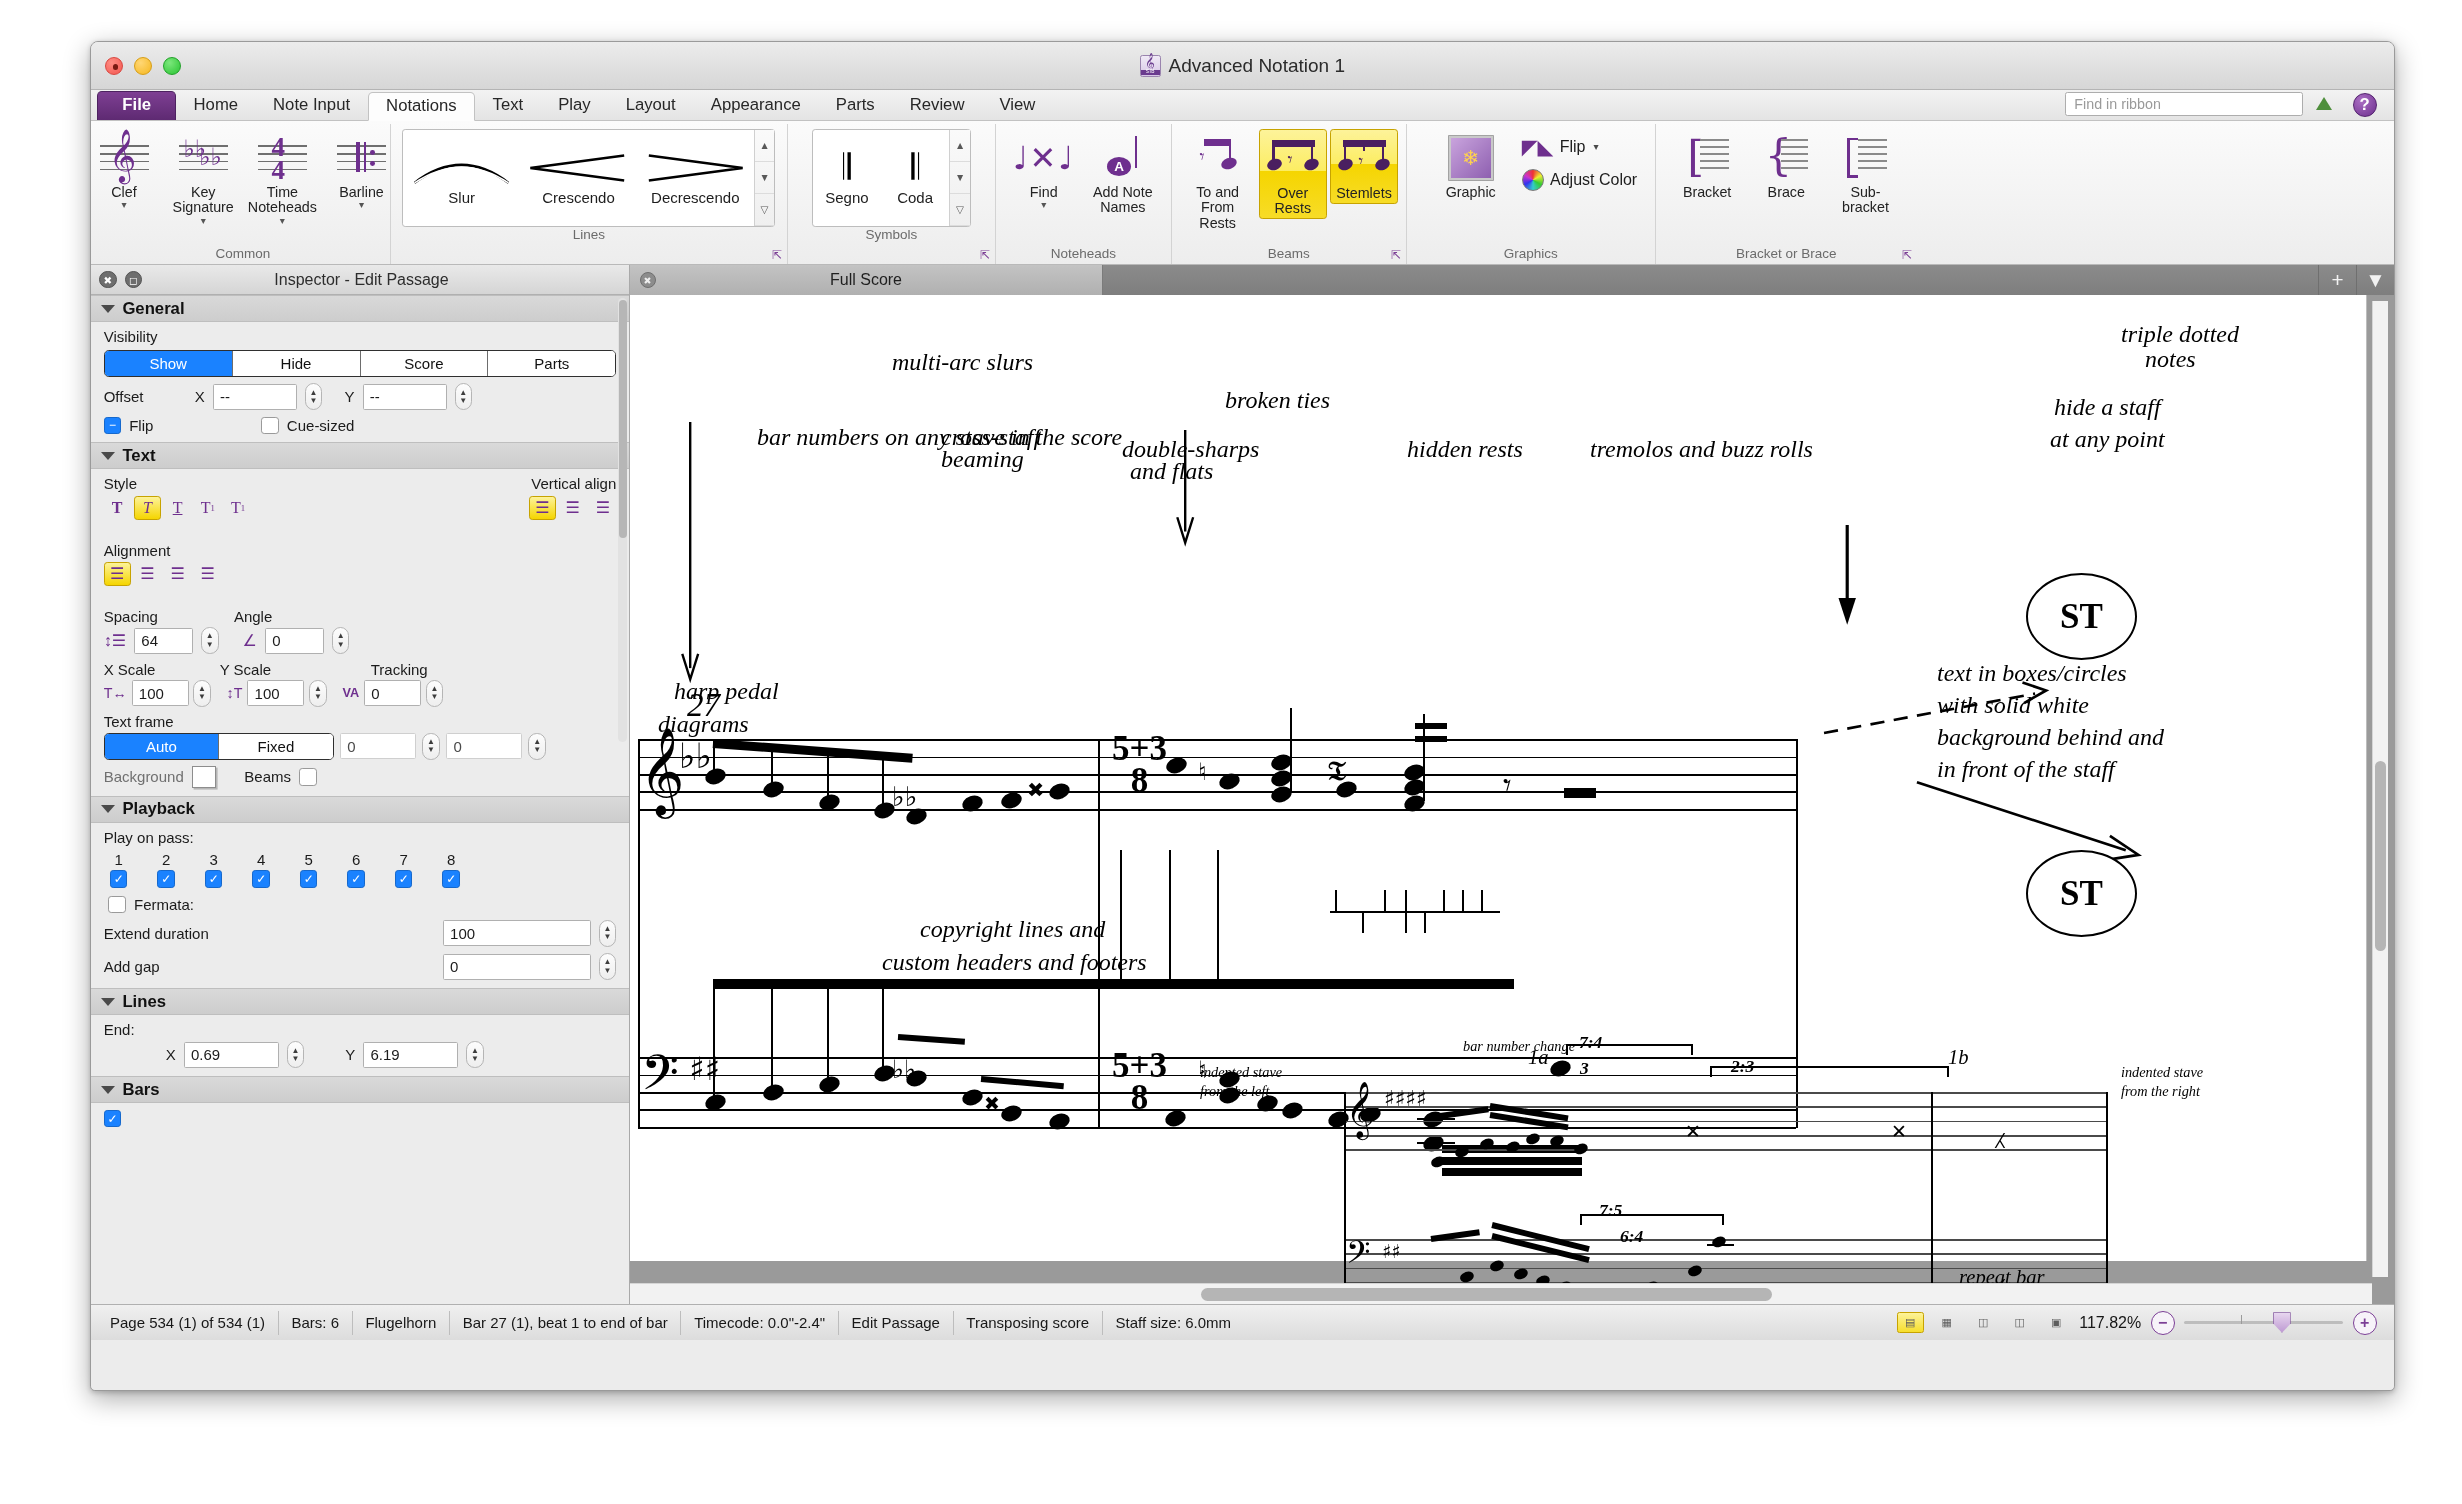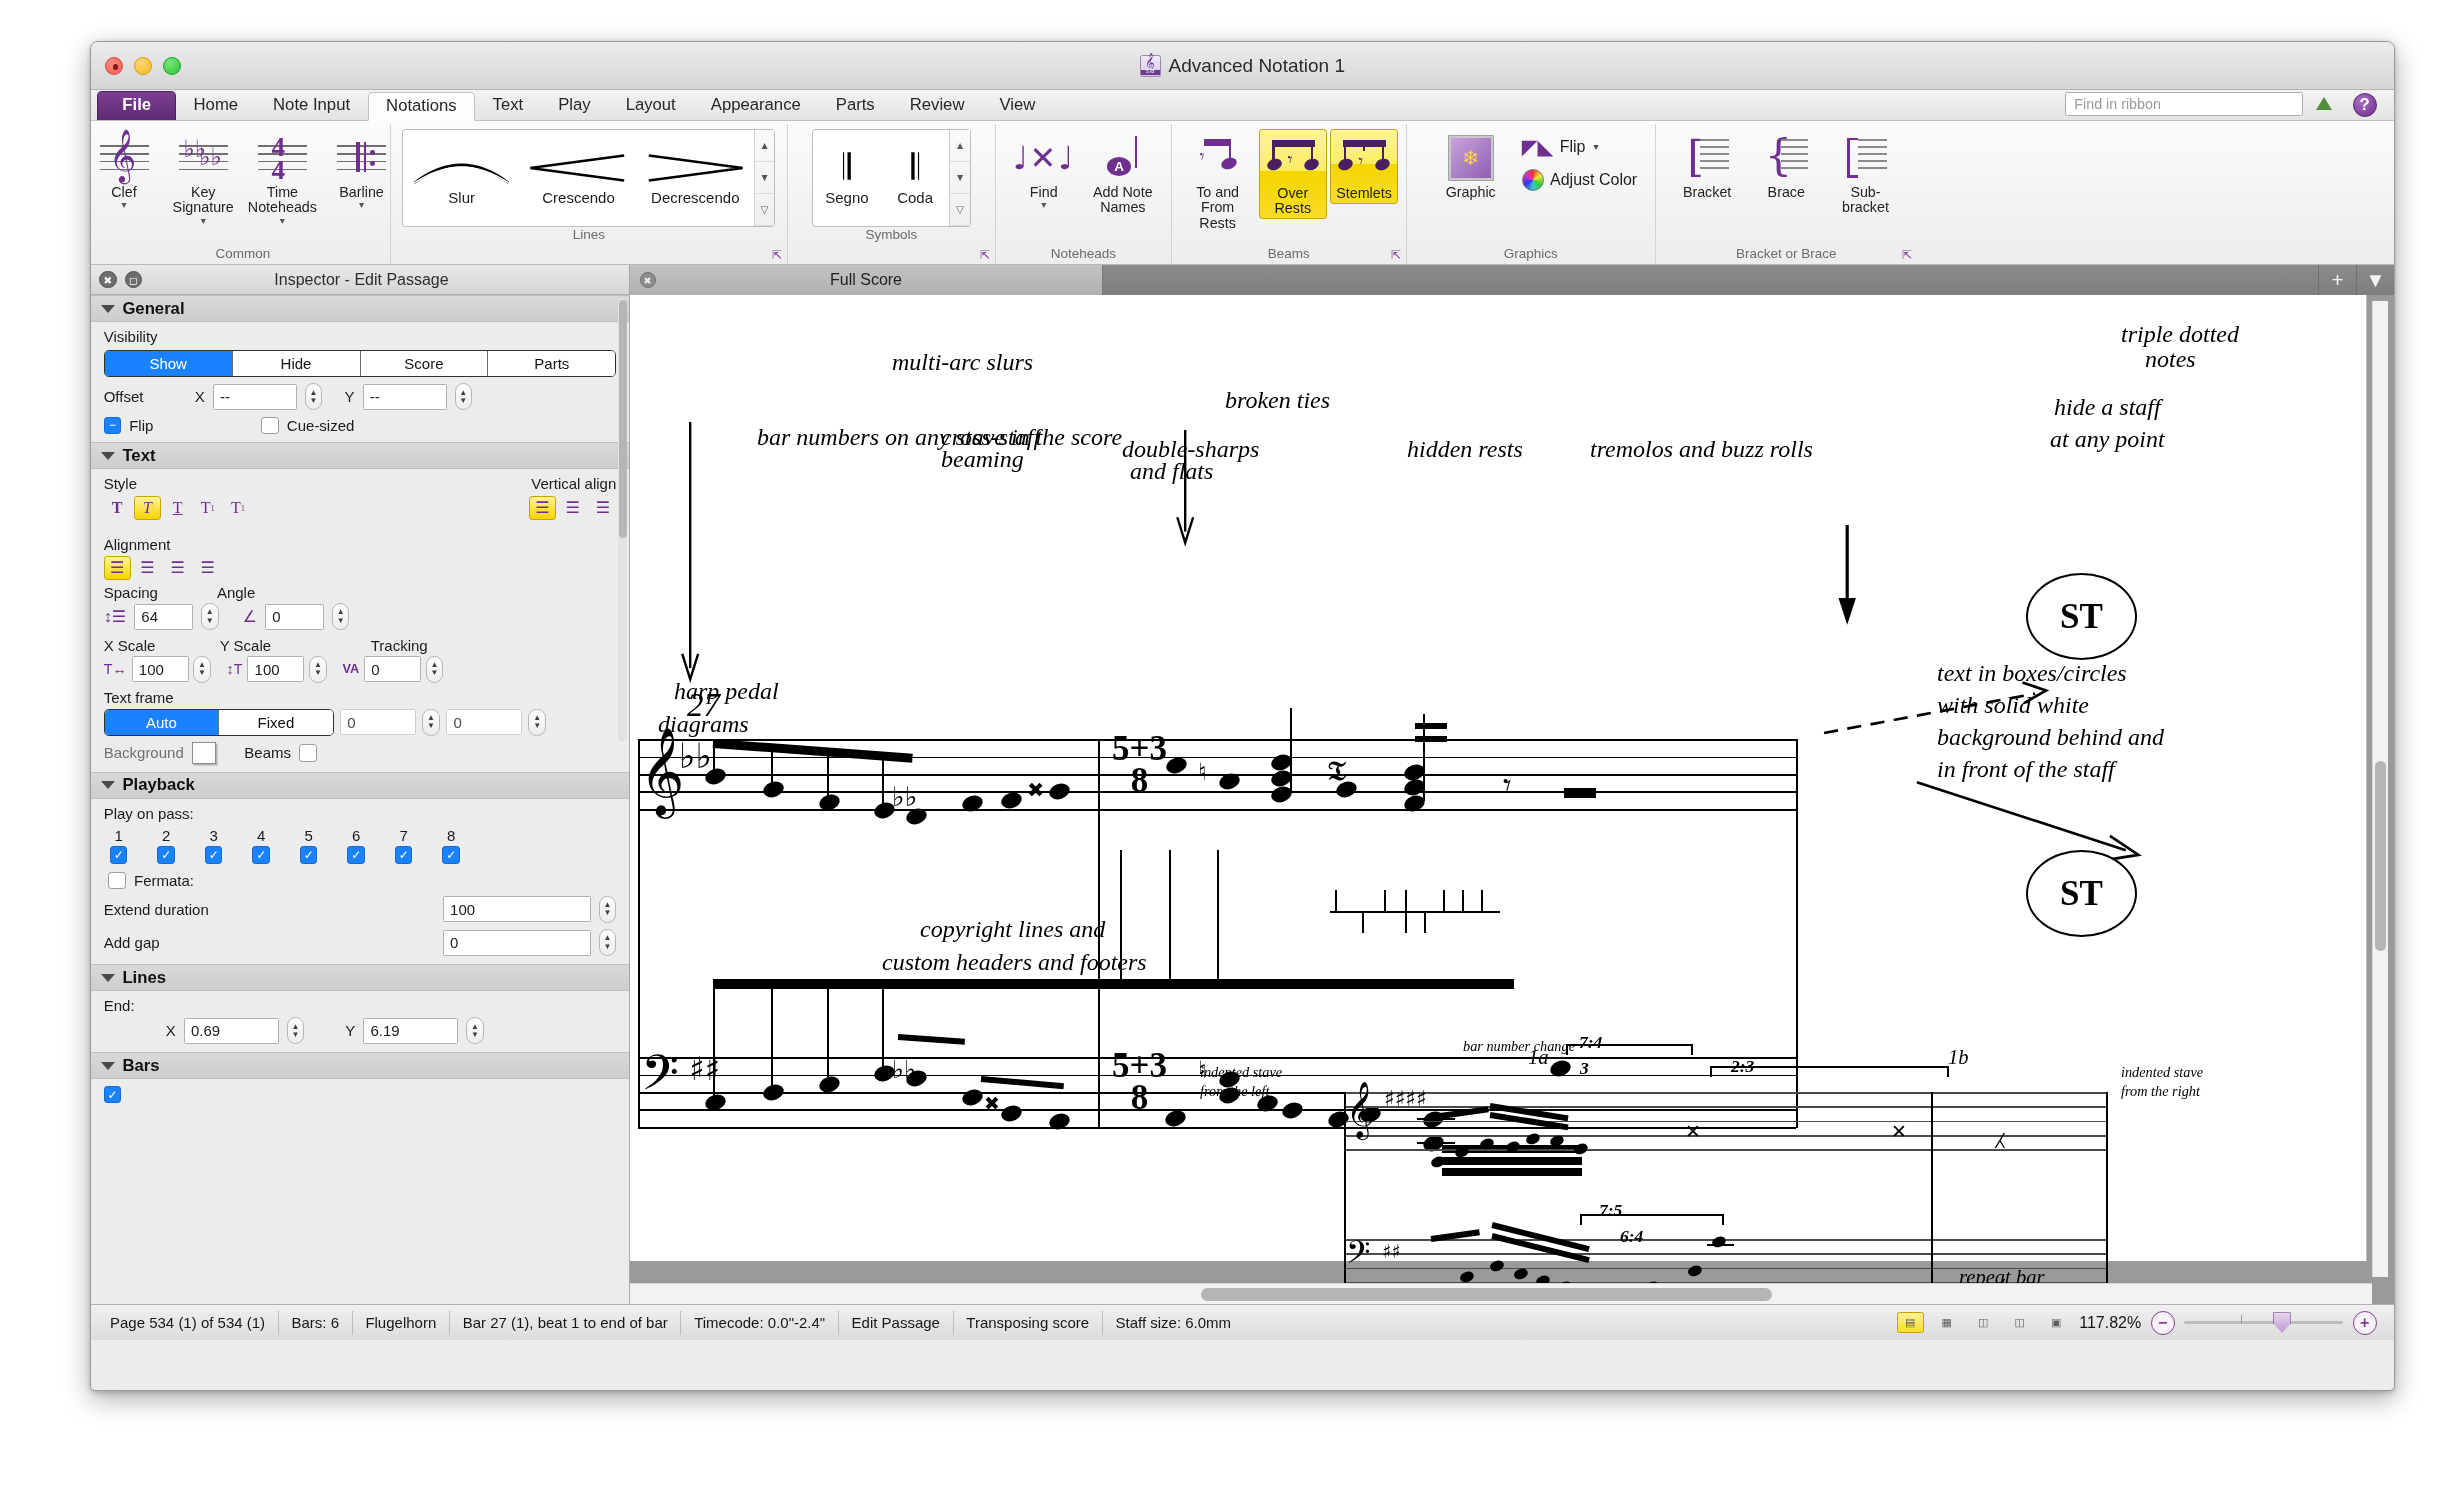--- a/index.html
+++ b/index.html
@@ -704,28 +704,28 @@
               <div class="iconbtn" style="text-decoration:underline;font-family:'Liberation Serif',serif">T</div>
               <div class="iconbtn" style="font-family:'Liberation Serif',serif">T<sub style="font-size:8.7px">1</sub></div>
               <div class="iconbtn" style="font-family:'Liberation Serif',serif">T<sup style="font-size:8.7px">1</sup></div>
             </div>
             <div style="display:flex;gap:3.2px">
               <div class="iconbtn on">☰</div>
               <div class="iconbtn">☰</div>
               <div class="iconbtn">☰</div>
             </div>
           </div>
-          <div class="lbl" style="margin-top:16px">Alignment</div>
+          <div class="lbl" style="margin-top:22px">Alignment</div>
           <div style="display:flex;gap:3.2px;margin-top:3.2px">
             <div class="iconbtn on">☰</div>
             <div class="iconbtn">☰</div>
             <div class="iconbtn">☰</div>
             <div class="iconbtn">☰</div>
           </div>
-          <div style="display:flex;gap:59px;margin-top:4px">
+          <div style="display:flex;gap:76px;margin-top:22px">
             <span class="lbl">Spacing</span>
             <span class="lbl">Angle</span>
           </div>
           <div class="row" style="margin-top:2.4px">
             <span class="purple" style="font-size:16px">↕☰</span>
             <div class="fld" style="width:59px">64</div>
             <div class="stepper">
                   <span>▲</span>
                   <span>▼</span>
                 </div>

